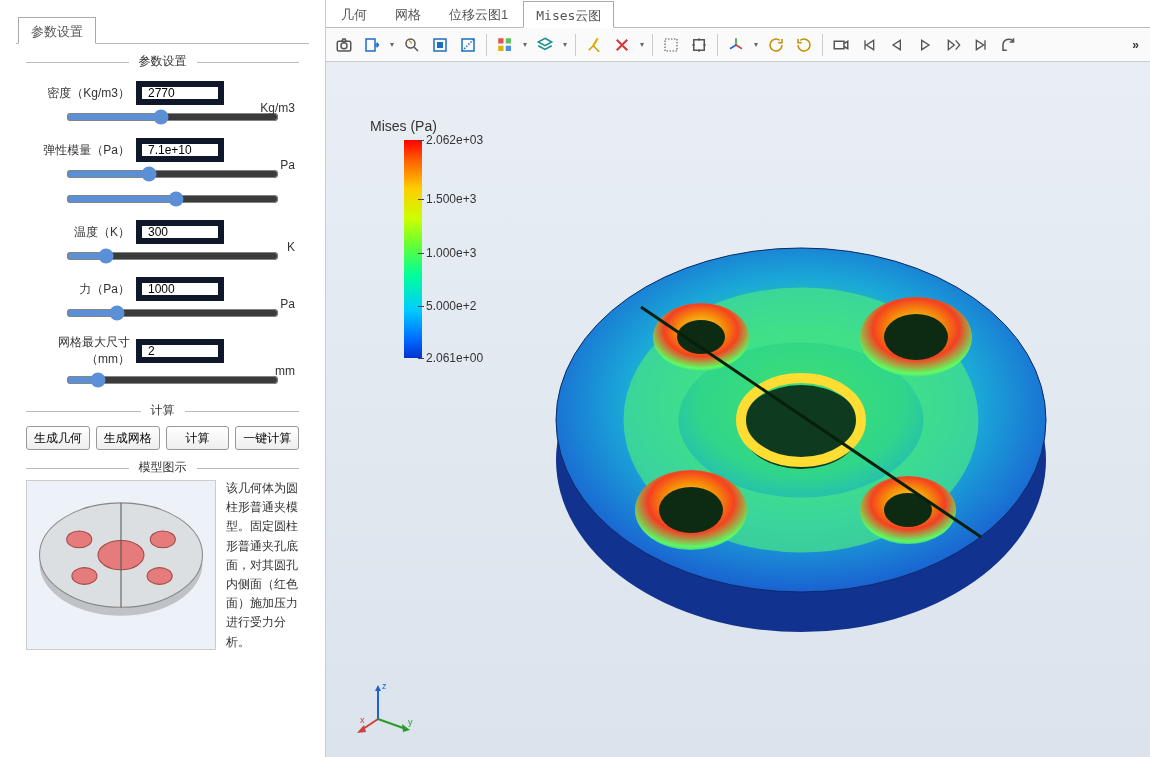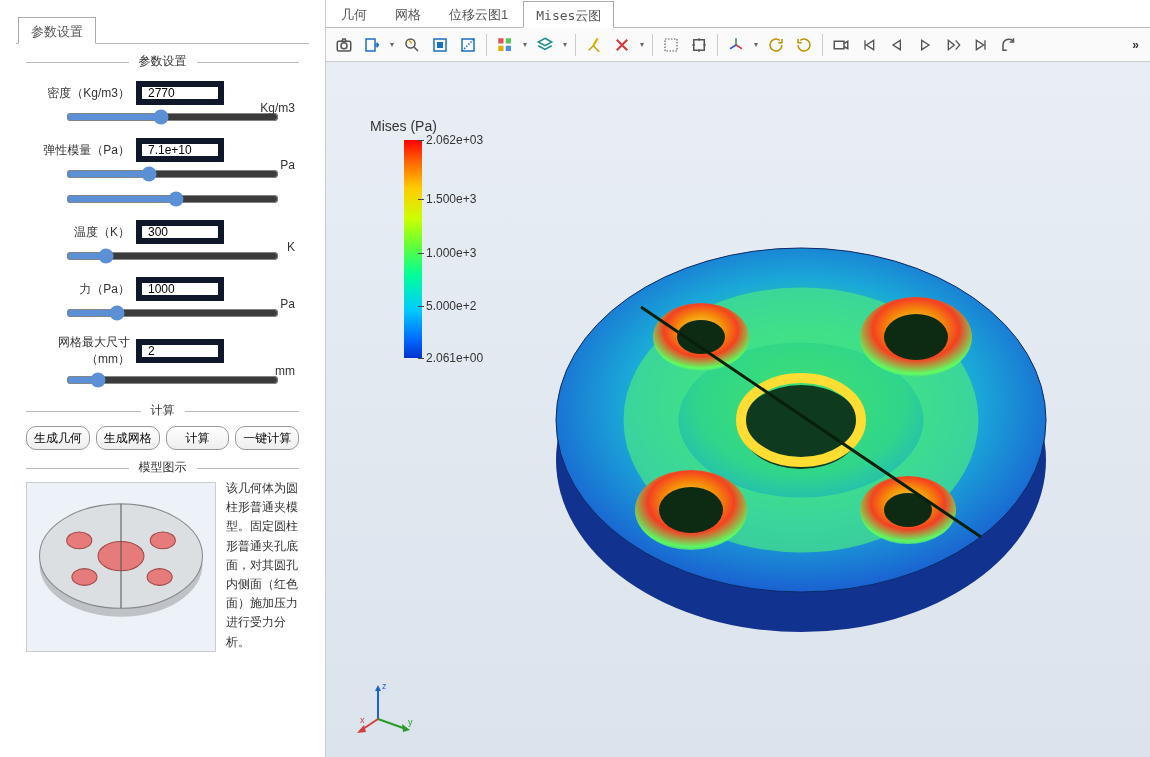--- a/index.html
+++ b/index.html
@@ -28,22 +28,22 @@
 .panel{margin:6px 10px 10px}
 .fieldset{position:relative;border-top:1px solid #bbb;margin-top:18px;padding-top:10px}
 .fsleg{position:absolute;top:-10px;left:50%;transform:translateX(-50%);background:#fff;padding:0 10px;color:#333}
 .row{display:flex;align-items:center;margin:8px 0 0}
 .row label{width:110px;font-size:12px;color:#333;text-align:right;padding-right:6px}
 .row input[type=text]{width:88px;height:24px;border:6px solid #0f172a;padding:0 6px;font-size:12px}
 .unit{margin-left:auto;font-size:12px;color:#333;padding-right:4px;align-self:flex-end;position:relative;top:10px}
 .srow{padding:4px 20px 2px 40px}
 input[type=range]{width:100%;accent-color:#5b8fd6}
 .btnrow{display:flex;gap:6px;justify-content:space-between;margin:4px 0 8px}
-.btn{flex:1;height:24px;border:1px solid #999;background:linear-gradient(#fff,#eee);border-radius:10px;font-size:12px;cursor:pointer}
-.model{display:flex;gap:10px;align-items:flex-end}
+.btn{flex:1;height:24px;border:1px solid #999;background:linear-gradient(#fff,#eee);border-radius:3px;font-size:12px;cursor:pointer}
+.model{display:flex;gap:10px;align-items:center}
 .model-img{width:190px;height:170px;background:#ecf2f7;border:1px solid #ccc;display:flex;align-items:center;justify-content:center}
 .model-desc{flex:1;font-size:12px;line-height:1.6;color:#333}
 
 
 .disc{position:absolute;left:210px;top:100px;width:530px;height:530px}
 .disc svg{width:100%;height:100%;overflow:visible}
 </style>
 </head>
 <body>
 

